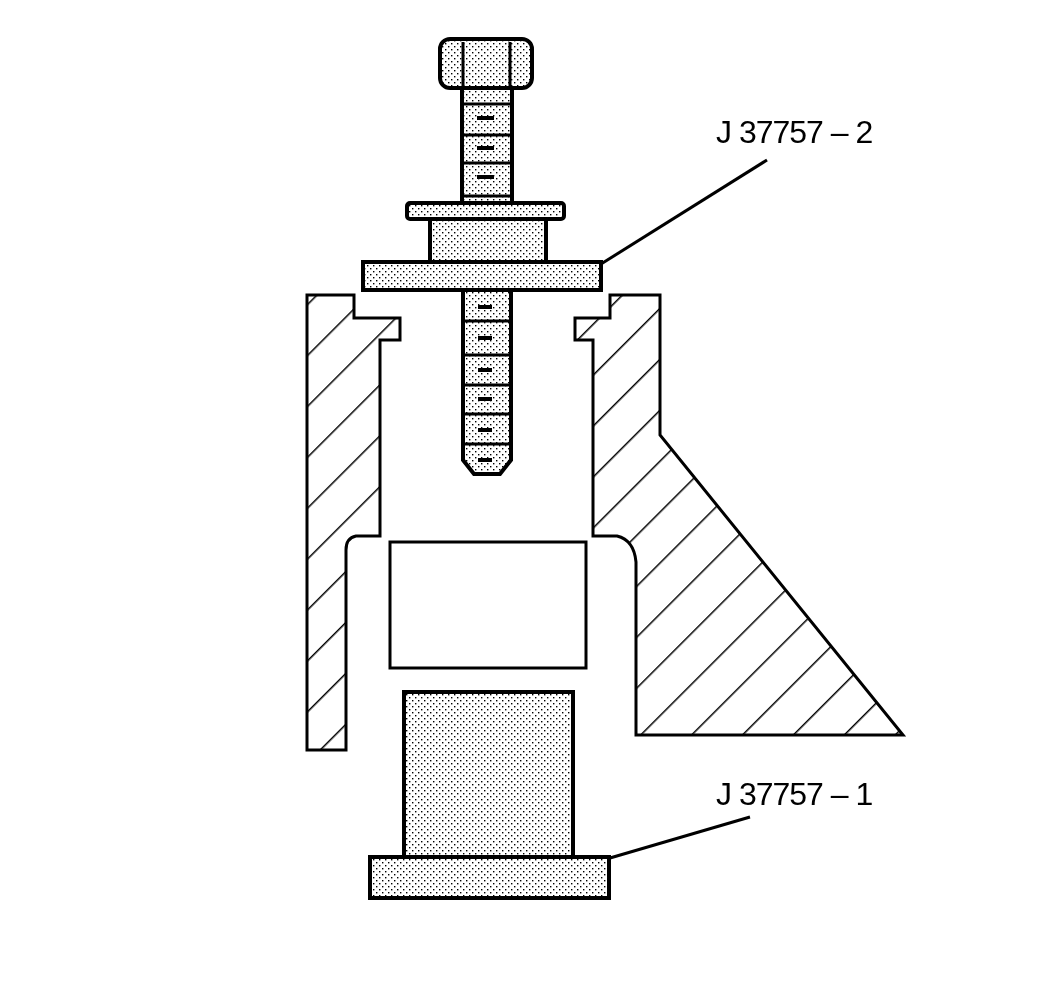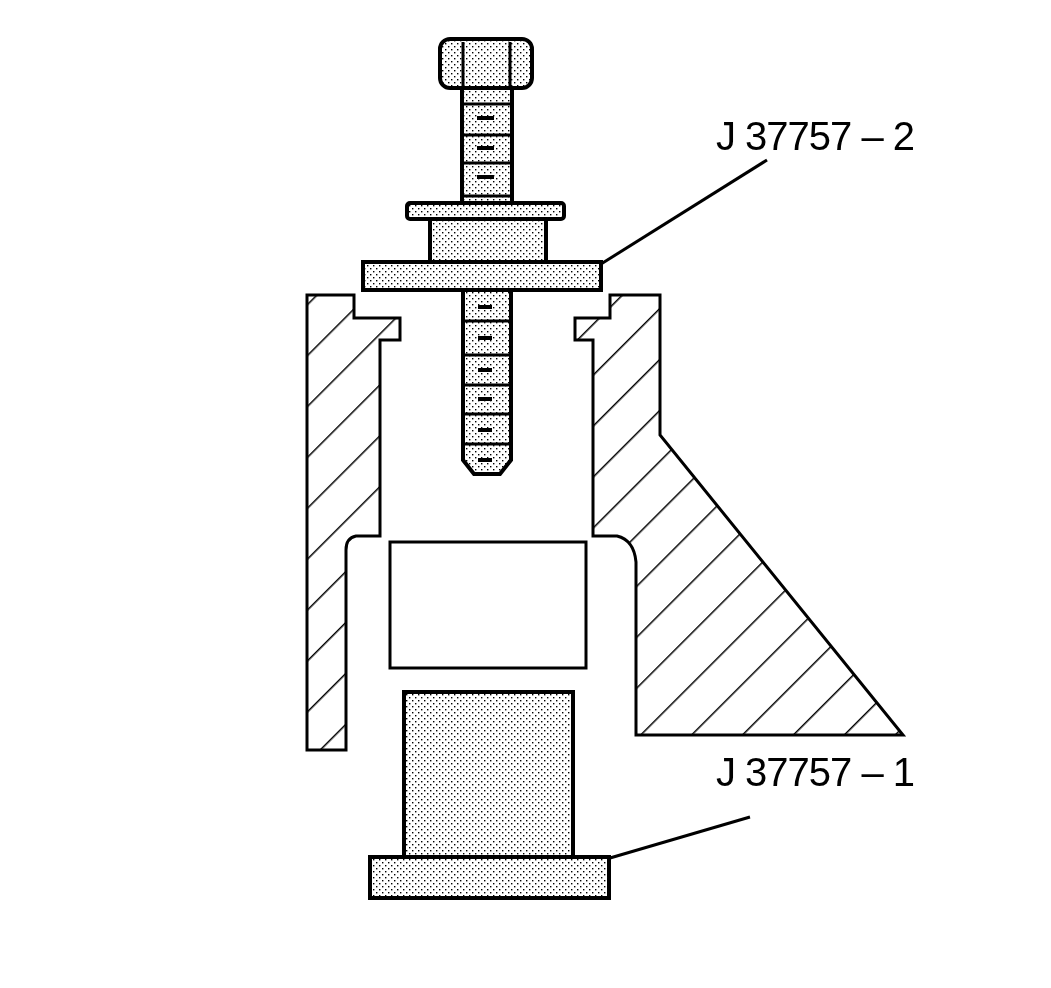--- a/index.html
+++ b/index.html
@@ -1,20 +1,20 @@
 <!DOCTYPE html>
 <html><head>
 <meta charset="utf-8">
 <style>
   html, body { margin:0; padding:0; background:#ffffff; }
   body { width:1051px; height:988px; position:relative; overflow:hidden; font-family:"Liberation Sans", sans-serif; }
   #diagram { position:absolute; left:0; top:0; width:1051px; height:988px; }
-  .lbl { position:absolute; font-family:"Liberation Sans", sans-serif; font-size:40px; color:#000; letter-spacing:-1px; white-space:nowrap; line-height:1; }
+  .lbl { position:absolute; font-family:"Liberation Sans", sans-serif; font-size:32px; color:#000; letter-spacing:-1px; white-space:nowrap; line-height:1; }
   #label-top { left:716px; top:116px; }
-  #label-bottom { left:716px; top:752px; }
+  #label-bottom { left:716px; top:778px; }
 </style>
 </head>
 <body>
 
 <svg id="diagram" viewBox="0 0 1051 988" xmlns="http://www.w3.org/2000/svg">
   <defs>
     <pattern id="stip" width="6" height="6" patternUnits="userSpaceOnUse">
       <rect width="6" height="6" fill="#fff"></rect>
       <rect x="1" y="1" width="1.4" height="1.4" fill="#000"></rect>
       <rect x="4" y="4" width="1.4" height="1.4" fill="#000"></rect>

